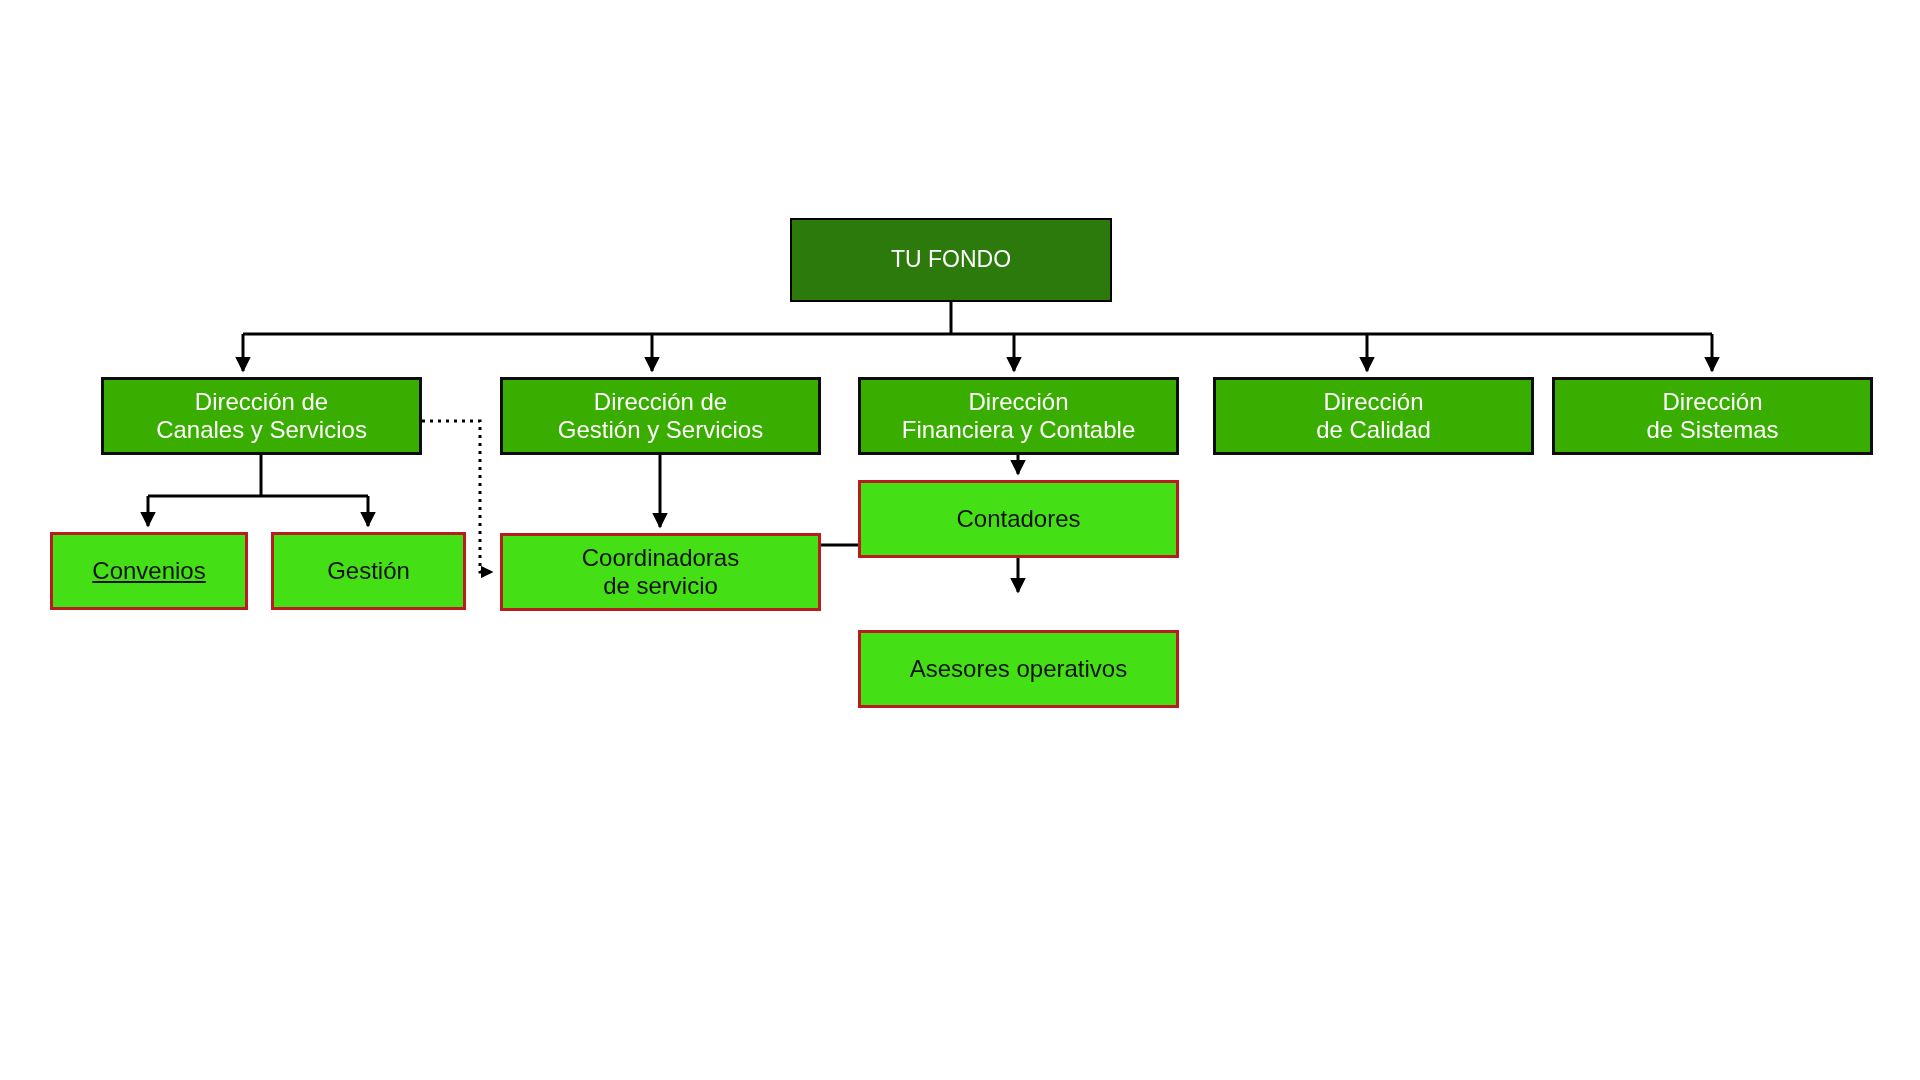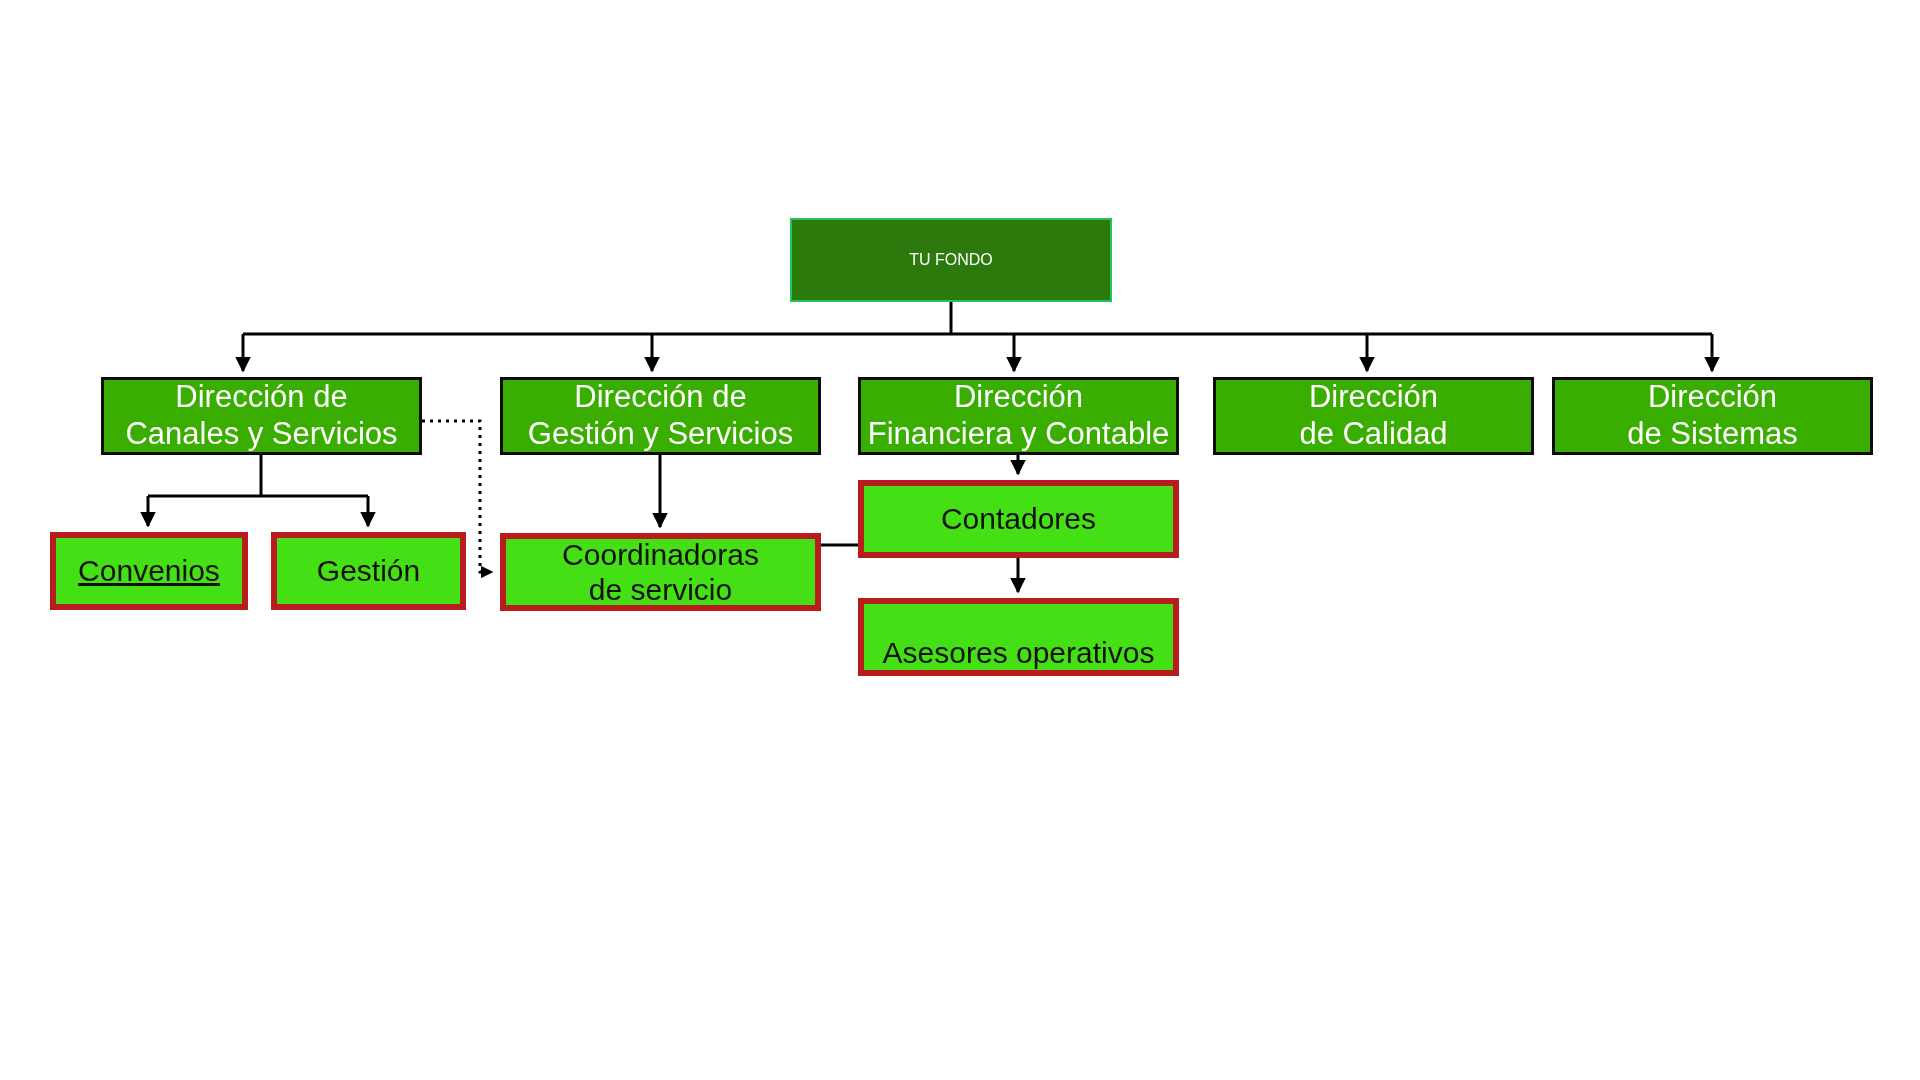--- a/index.html
+++ b/index.html
@@ -41,35 +41,35 @@
     white-space: pre-line;
     padding: 0 6px;
   }
   .node-label {
     display: block;
     white-space: pre-line;
   }
   
   .lvl-root {
     background: #2d7a0c;
-    border: 2px solid #22c55e;
+    border: 2px solid #000000;
     color: #ffffff;
-    font-size: 16px;
+    font-size: 23px;
   }
   .lvl-dir {
     background: #3aae00;
     border: 3px solid #0d0d0d;
     color: #ffffff;
-    font-size: 31px;
+    font-size: 24px;
   }
   .lvl-unit {
     background: #44e015;
-    border: 6px solid #b91c1c;
+    border: 3px solid #b91c1c;
     color: #111111;
-    font-size: 30px;
+    font-size: 24px;
   }
 </style>
 </head>
 <body>
 
 <div id="chart-canvas">
 
   <svg id="connector-layer" viewBox="0 0 1920 1080" width="1920" height="1080" xmlns="http://www.w3.org/2000/svg">
     <defs>
       <marker id="arrowhead" viewBox="0 0 10 10" refX="9" refY="5" markerWidth="5.2" markerHeight="5.2" orient="auto-start-reverse">
@@ -145,17 +145,17 @@
 
   <div class="node lvl-unit" style="left:500px; top:533px; width:321px; height:78px;">
     <span class="node-label">Coordinadoras
 de servicio</span>
   </div>
 
   <div class="node lvl-unit" style="left:858px; top:480px; width:321px; height:78px;">
     <span class="node-label">Contadores</span>
   </div>
 
-  <div class="node lvl-unit" style="left:858px; top:598px; width:321px; height:78px;align-items:flex-end;">
+  <div class="node lvl-unit" style="left:858px; top:630px; width:321px; height:78px;">
     <span class="node-label">Asesores operativos</span>
   </div>
 
 </div>
 
 </body></html>

